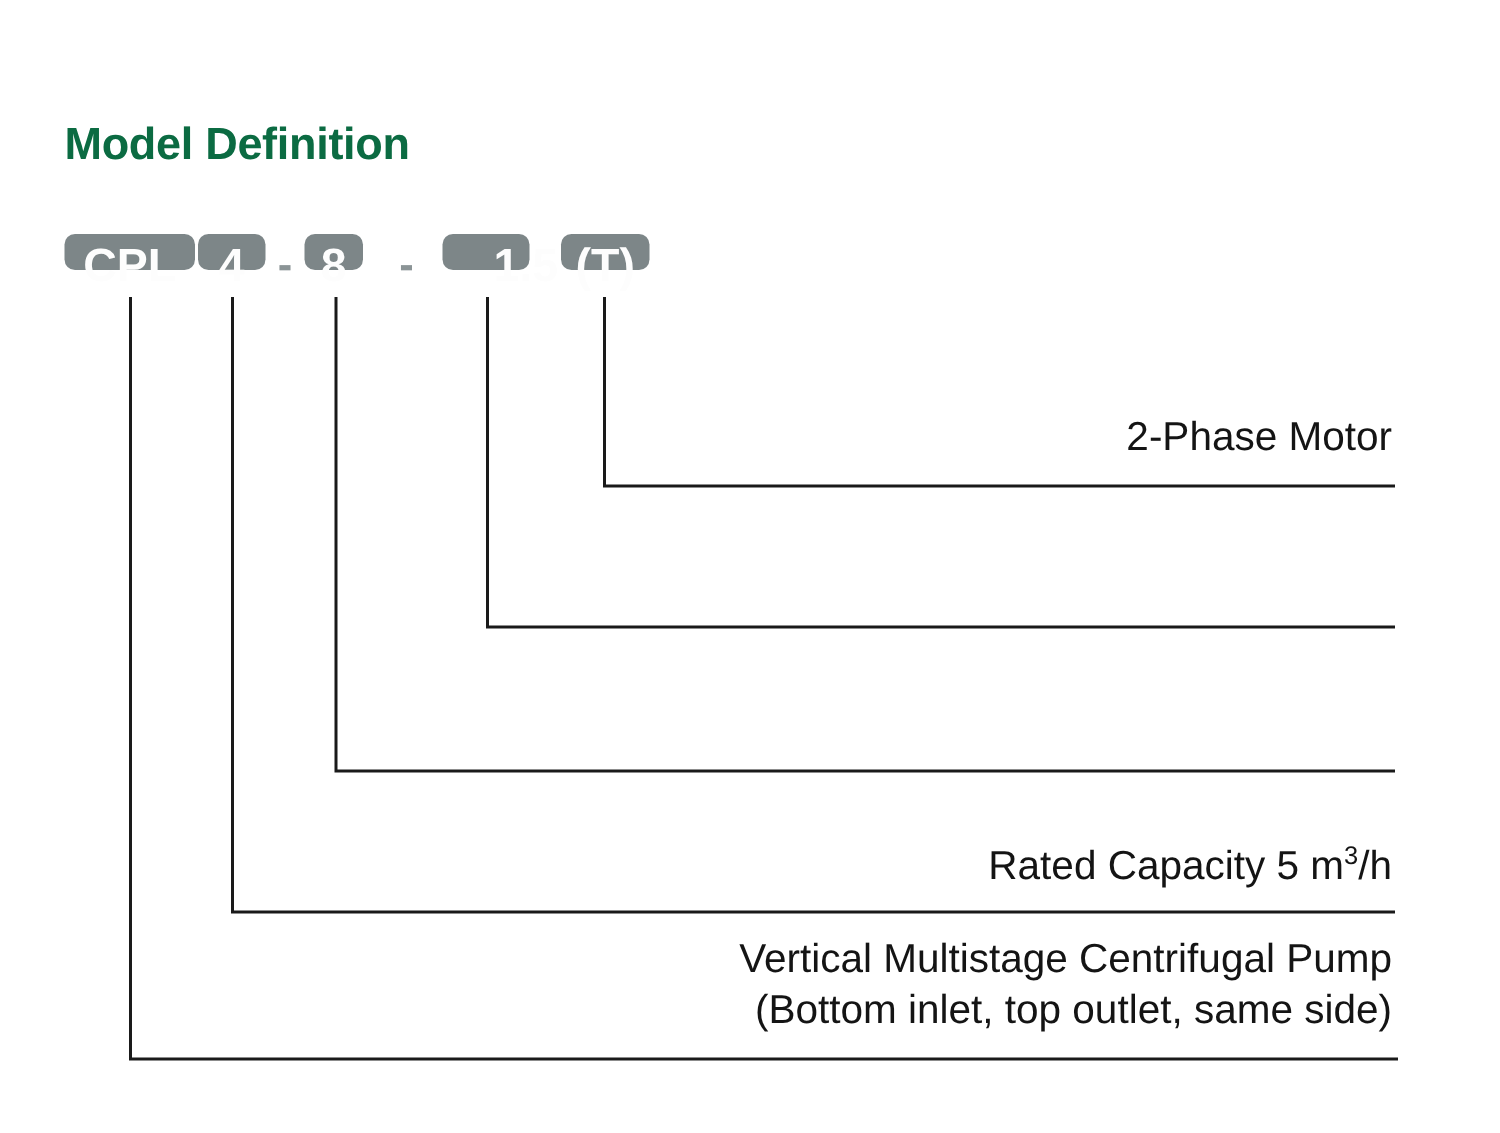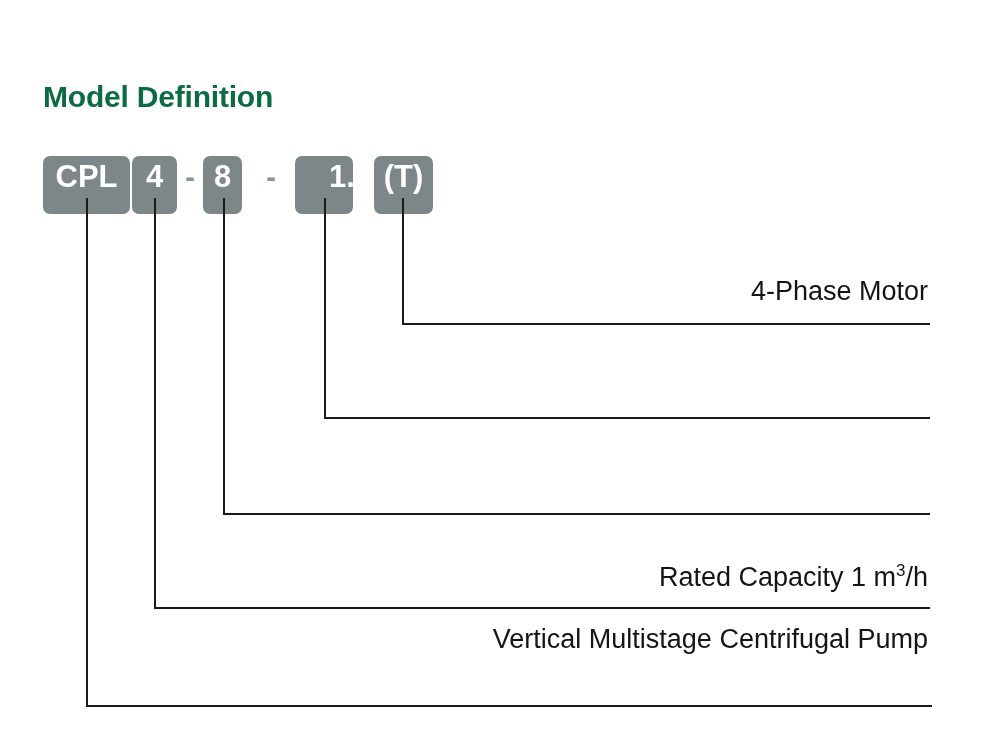--- a/index.html
+++ b/index.html
@@ -39,21 +39,21 @@
   
   .code-row {
     position: absolute;
     left: 43px;
     top: 128px;
     height: 42px;
   }
   .code-token {
     position: absolute;
     top: 0;
-    height: 58px;
+    height: 24px;
     background: #7d8688;
     border-radius: 7px;
     color: #fdfdfd;
     font-size: 31px;
     font-weight: bold;
     line-height: 42px;
     text-align: center;
     white-space: nowrap;
     box-sizing: border-box;
   }
@@ -119,26 +119,27 @@
     <g id="leader-paths" fill="none" stroke="#1a1a1a" stroke-width="2" stroke-linecap="butt">
         <polyline points="403,170 403,296 930,296"></polyline>
         <polyline points="325,170 325,390 930,390"></polyline>
         <polyline points="224,170 224,486 930,486"></polyline>
         <polyline points="155,170 155,580 930,580"></polyline>
         <polyline points="87,170 87,678 932,678"></polyline>
       </g>
   </svg>
 
   <div class="desc" id="desc-phase-motor" style="top: 246px;">
-    <span>4-Phase Motor</span>
+    <span>2-Phase Motor</span>
   </div>
 
 
 
   <div class="desc" id="desc-rated-capacity" style="top: 532px;">
-    <span>Rated Capacity  1 m</span><span class="sup">3</span><span>/h</span>
+    <span>Rated Capacity  5 m</span><span class="sup">3</span><span>/h</span>
   </div>
 
   <div class="desc" id="desc-pump-type" style="top: 594px;">
     <span class="desc-line2">Vertical Multistage Centrifugal Pump</span>
+      <span class="desc-line2">(Bottom inlet, top outlet, same side)</span>
   </div>
 
 </div>
 
 </body></html>

